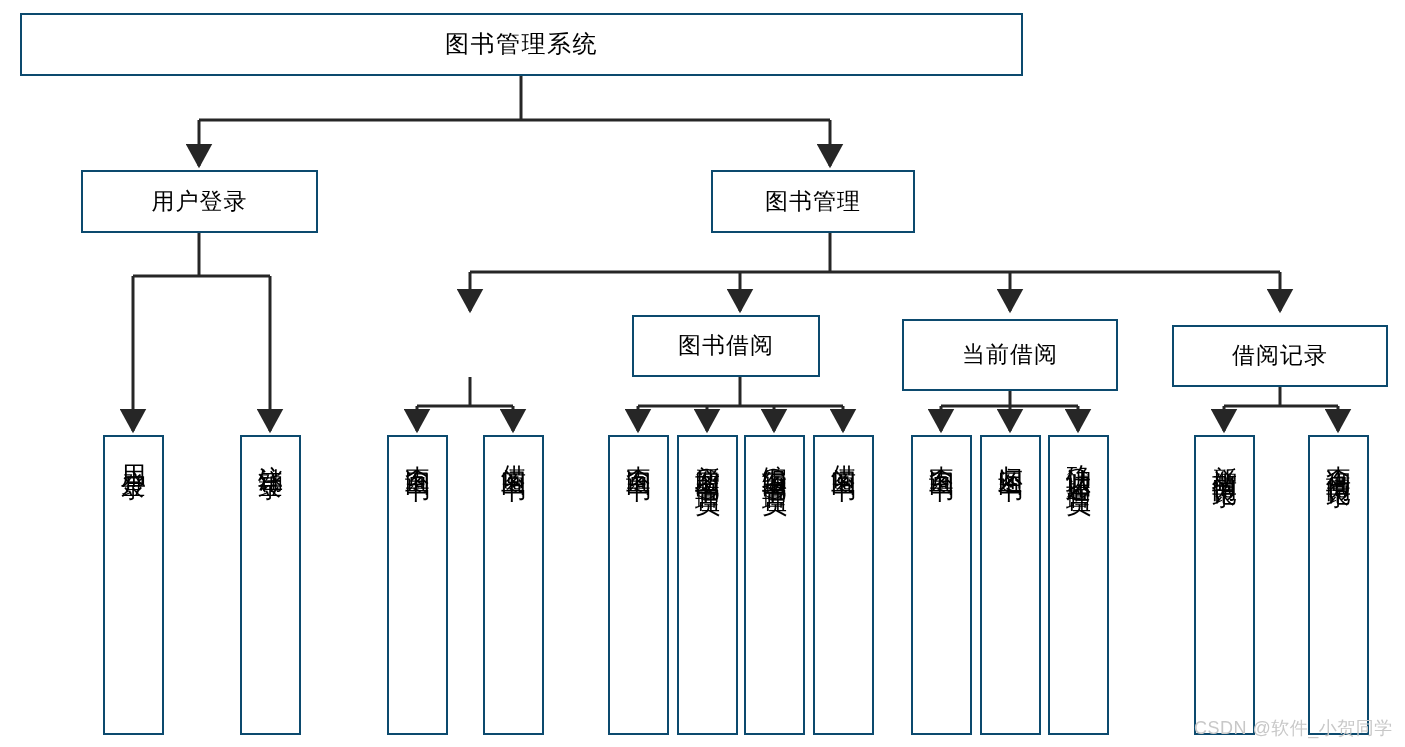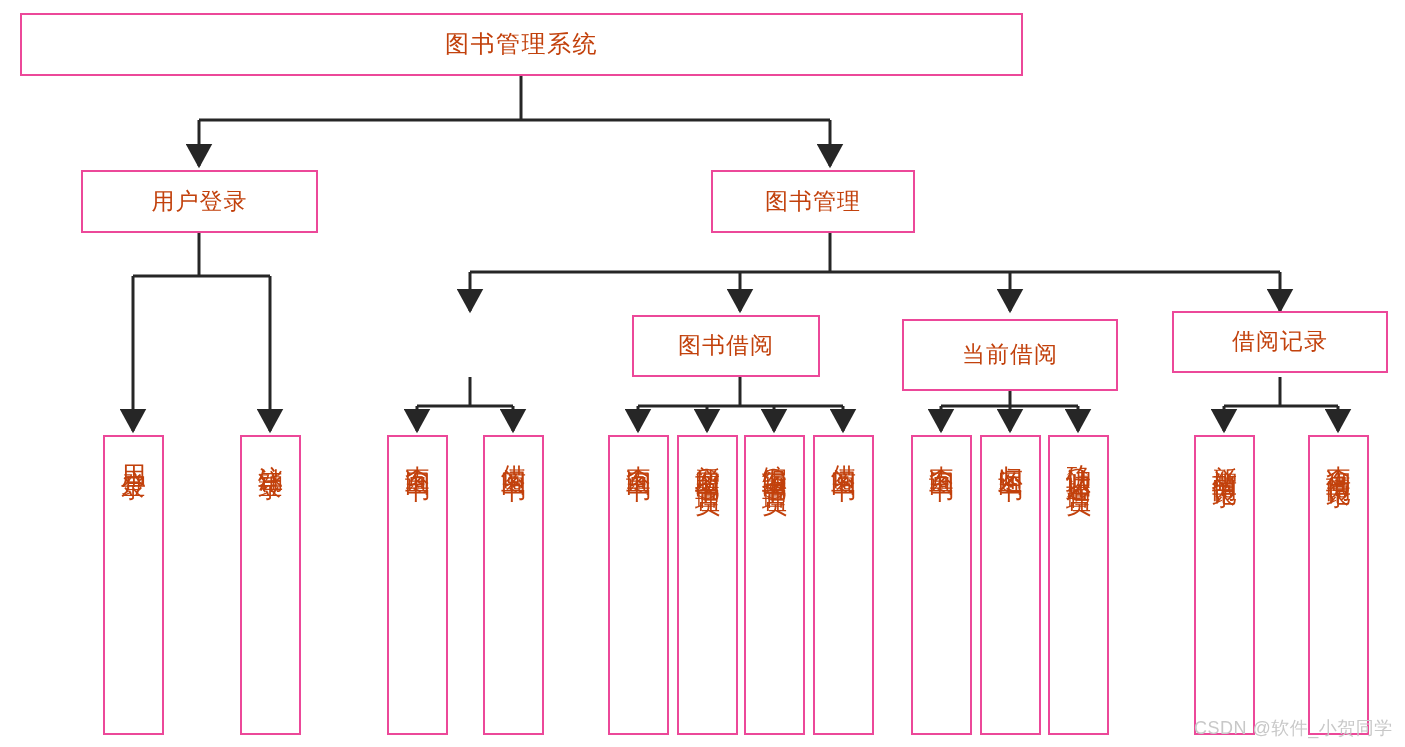--- a/index.html
+++ b/index.html
@@ -21,26 +21,26 @@
   #diagram-svg {
     position: absolute;
     left: 0;
     top: 0;
     width: 1405px;
     height: 747px;
   }
   .node {
     position: absolute;
     box-sizing: border-box;
-    border: 2px solid #ec4899;
+    border: 2px solid #0c4a6e;
     background: #ffffff;
     display: flex;
     align-items: center;
     justify-content: center;
-    color: #c2410c;
+    color: #000000;
   }
   .node .node-label {
     display: block;
     text-align: center;
     line-height: 1.18;
     white-space: nowrap;
   }
   
   .node.h .node-label {
     font-size: 23px;
@@ -142,21 +142,21 @@
   <div class="node h" style="left:711px; top:170px; width:204px; height:63px;">
     <span class="node-label">图书管理</span>
   </div>
 
   <div class="node h" style="left:632px; top:315px; width:188px; height:62px;">
     <span class="node-label">图书借阅</span>
   </div>
   <div class="node h" style="left:902px; top:319px; width:216px; height:72px;">
     <span class="node-label">当前借阅</span>
   </div>
-  <div class="node h" style="left:1172px; top:311px; width:216px; height:62px;">
+  <div class="node h" style="left:1172px; top:325px; width:216px; height:62px;">
     <span class="node-label">借阅记录</span>
   </div>
 
   <div class="node v" style="left:103px; top:435px; width:61px; height:300px;">
     <span class="node-label">用户登录</span>
   </div>
   <div class="node v" style="left:240px; top:435px; width:61px; height:300px;">
     <span class="node-label">注销登录</span>
   </div>
 

